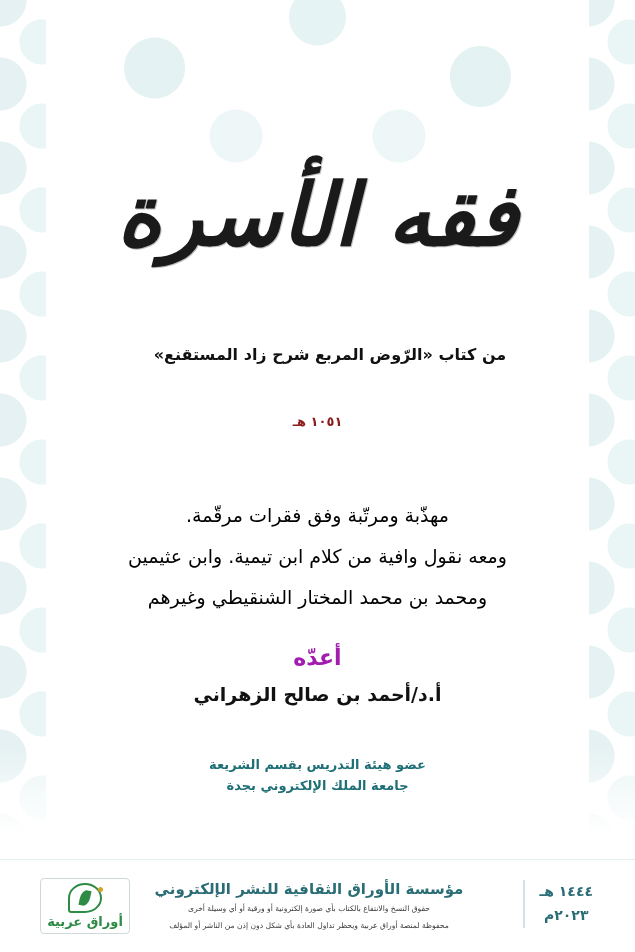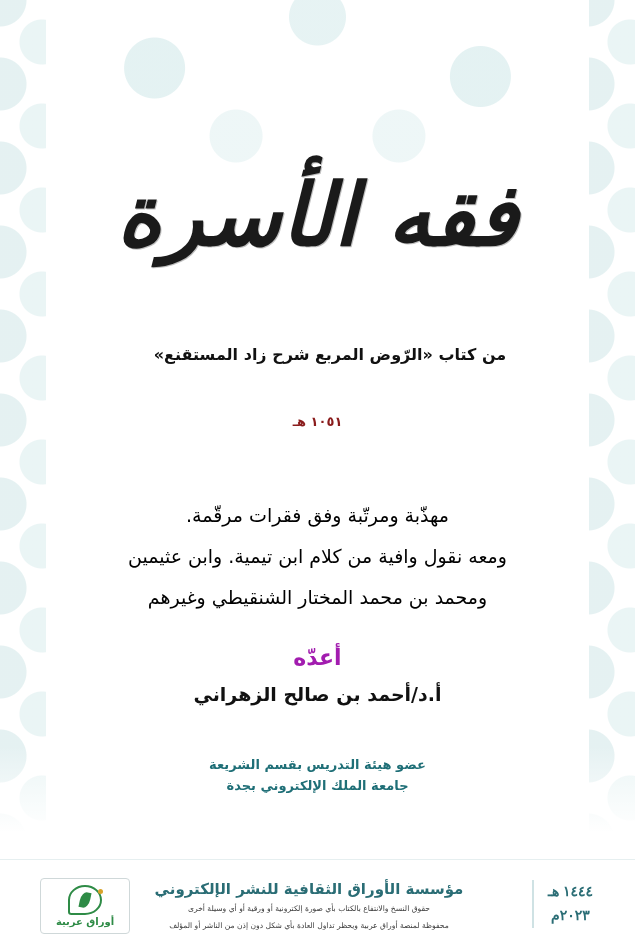--- a/index.html
+++ b/index.html
@@ -179,21 +179,20 @@
     position: absolute;
     right: 42px;
     top: 20px;
     text-align: center;
     color: #2a6d75;
     font-size: 14px;
     font-weight: bold;
     line-height: 1.7;
     border-left: 2px solid #cfe2e4;
     padding-left: 14px;
-    font-family: Liberation Serif, serif;
   }
   .footer-center {
     text-align: center;
     max-width: 330px;
     margin-right: 17px;
   }
   .pub-name {
     color: #2a6d75;
     font-size: 15px;
     font-weight: bold;
@@ -243,21 +242,21 @@
     position: absolute;
     right: -3px;
     top: 2px;
     width: 5px;
     height: 5px;
     background: #d8a22a;
     border-radius: 50%;
   }
   .logo-text {
     margin-top: 1px;
-    font-size: 10px;
+    font-size: 13px;
     color: #2e8b46;
     font-weight: bold;
   }
 </style>
 </head>
 <body>
 
 <div class="page">
 
   <div class="bg-pattern"></div>

